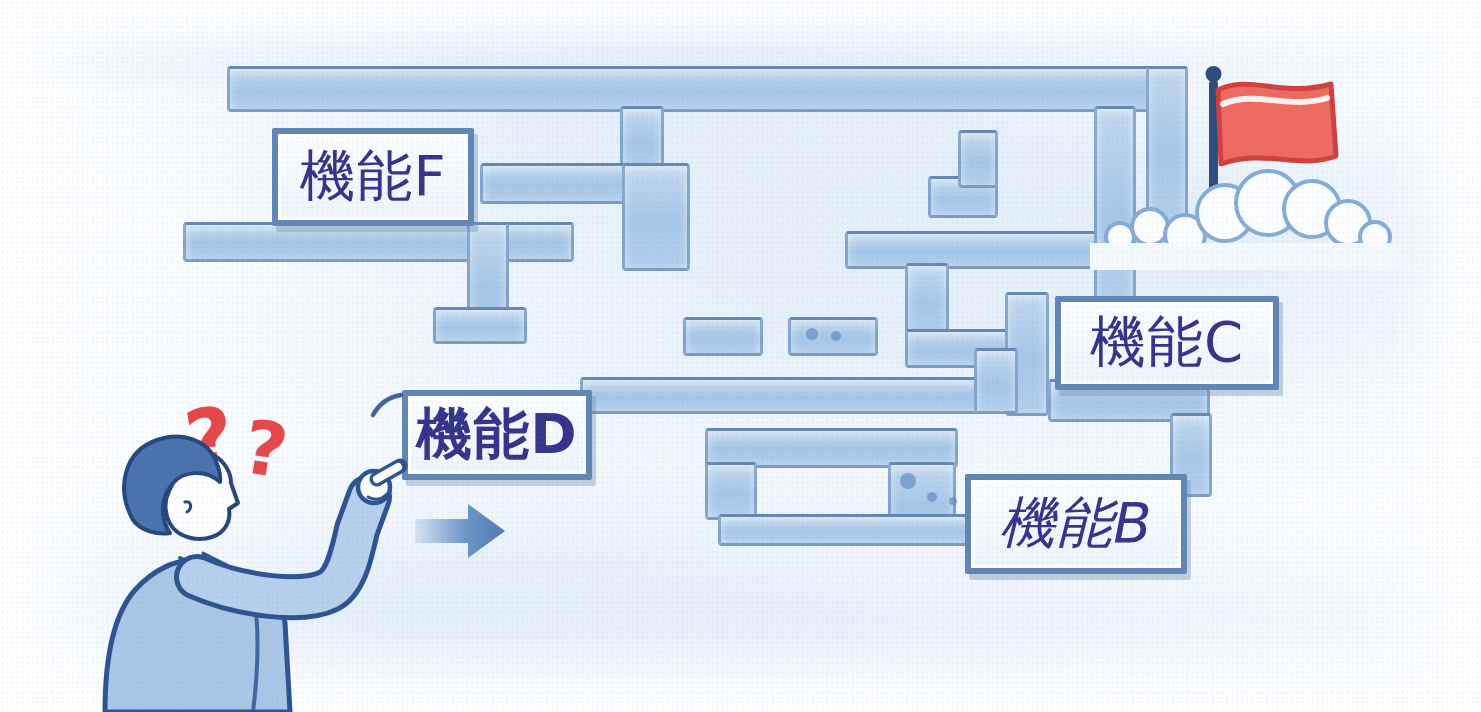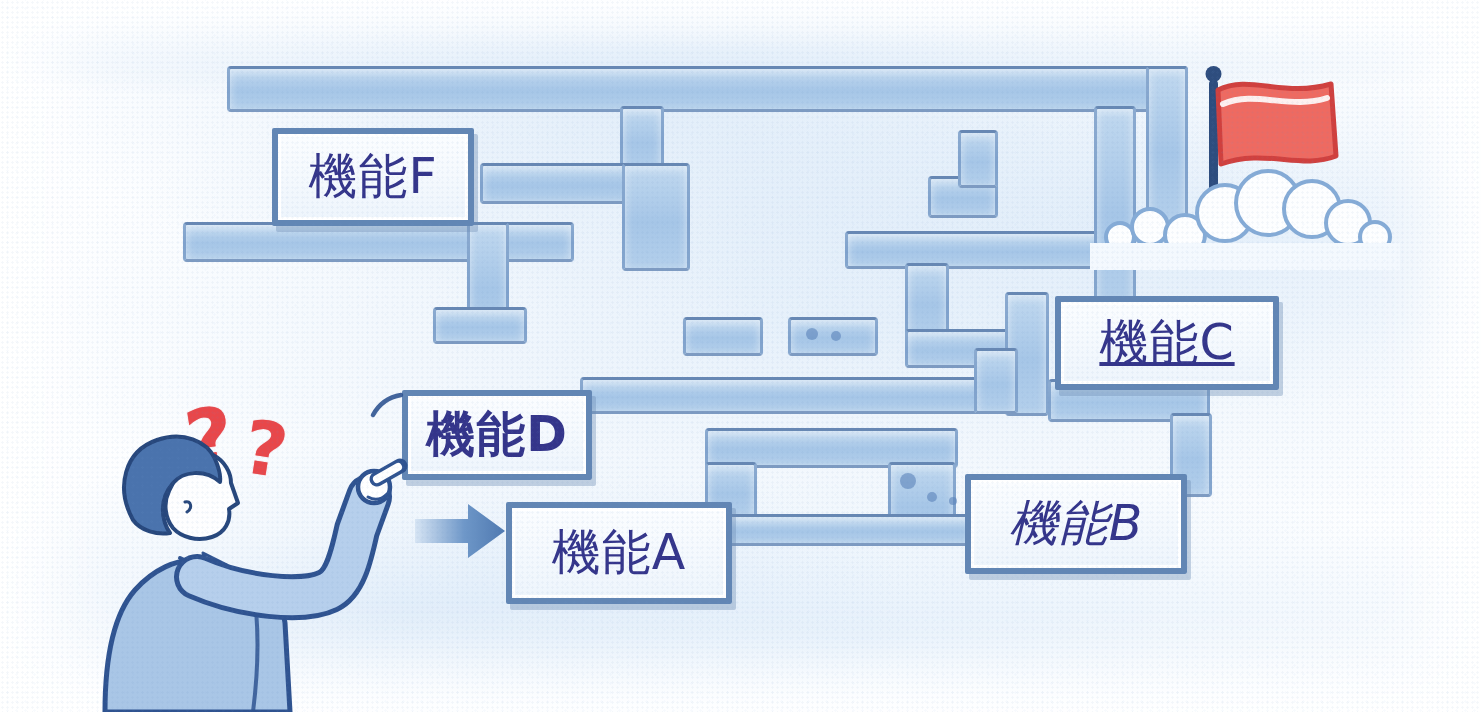--- a/index.html
+++ b/index.html
@@ -38,21 +38,21 @@
     border-bottom-color:rgba(72,106,156,.55);
     box-shadow:inset 0 3px 10px rgba(255,255,255,.55);
   }
   .speck{position:absolute;border-radius:50%;background:rgba(90,130,185,.60);}
   
   .fbox{
     position:absolute;z-index:2;display:flex;align-items:center;justify-content:center;
     background:linear-gradient(180deg,#fbfdff,#eef5fc);
     border:6px solid #6286b4;border-radius:2px;
     box-shadow:4px 6px 0 rgba(108,140,180,.38), inset 0 0 0 3px #ffffff;
-    color:#34358a;font-size:49px;letter-spacing:1px;white-space:nowrap;
+    color:#34358a;font-size:56px;letter-spacing:1px;white-space:nowrap;
   }
   .qmark{
     position:absolute;z-index:4;color:#e8474a;font-weight:bold;line-height:1;
     text-shadow:0 0 1px rgba(232,71,74,.6);
   }
   .abs{position:absolute;}
 </style>
 </head>
 <body>
 
@@ -88,28 +88,25 @@
       <div class="speck" style="left: 806px; top: 328px; width: 12px; height: 12px;"></div>
       <div class="speck" style="left: 831px; top: 331px; width: 10px; height: 10px;"></div>
       <div class="speck" style="left: 900px; top: 473px; width: 16px; height: 16px;"></div>
       <div class="speck" style="left: 927px; top: 492px; width: 10px; height: 10px;"></div>
       <div class="speck" style="left: 949px; top: 497px; width: 8px; height: 8px;"></div>
     </div>
 
   <div class="fbox" style="left: 272px; top: 128px; width: 190px; height: 86px;">
     <span>機能F</span>
   </div>
-  <div class="fbox" style="left: 1055px; top: 296px; width: 212px; height: 82px; text-decoration: underline;">
+  <div class="fbox" style="left: 1055px; top: 296px; width: 212px; height: 82px;">
     <span>機能C</span>
   </div>
   <div class="fbox" style="left: 402px; top: 390px; width: 178px; height: 78px; font-weight: bold;">
     <span>機能D</span>
-  </div>
-  <div class="fbox" style="left: 506px; top: 502px; width: 214px; height: 90px;">
-    <span>機能A</span>
   </div>
   <div class="fbox" style="left: 965px; top: 474px; width: 210px; height: 88px; font-style: italic;">
     <span>機能B</span>
   </div>
 
   <svg class="abs" style="left:1195px;top:58px;z-index:2;" width="160" height="175" viewBox="0 0 160 175">
     <rect x="14" y="22" width="9" height="142" rx="4" fill="#2e4d7e"></rect>
     <circle cx="18.5" cy="16" r="8" fill="#2e4d7e"></circle>
     <path d="M23,32 C55,16 88,40 136,26 L141,98 C106,112 70,90 26,106 Z" fill="#ee6a61" stroke="#d0403e" stroke-width="5" stroke-linejoin="round"></path>
     <path d="M28,46 C60,32 95,52 132,40" fill="none" stroke="#ffffff" stroke-width="6" stroke-linecap="round" opacity="0.9"></path>

